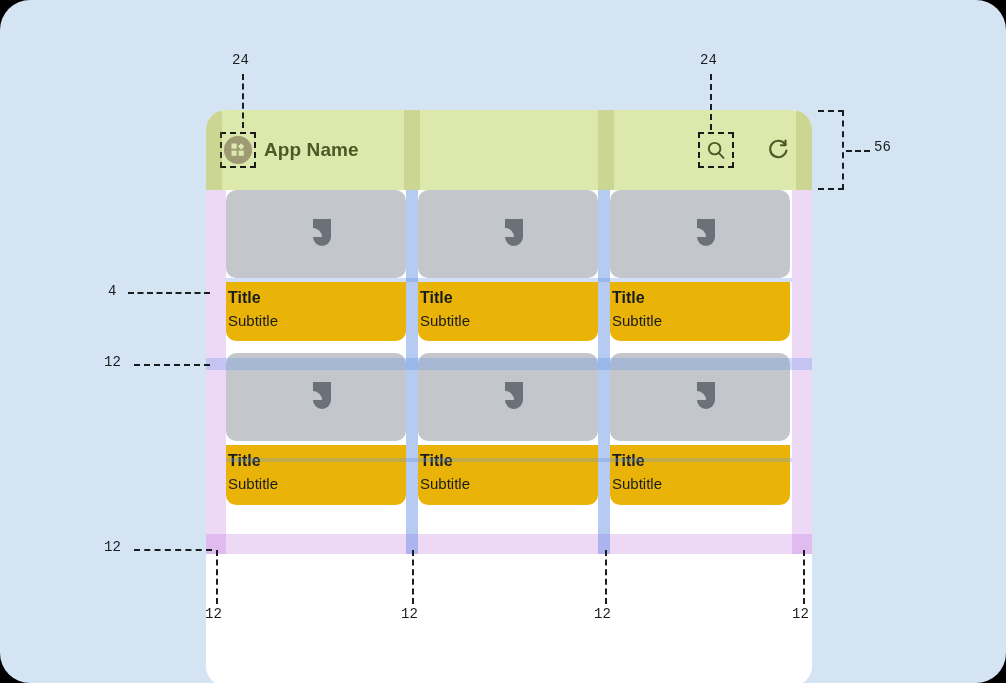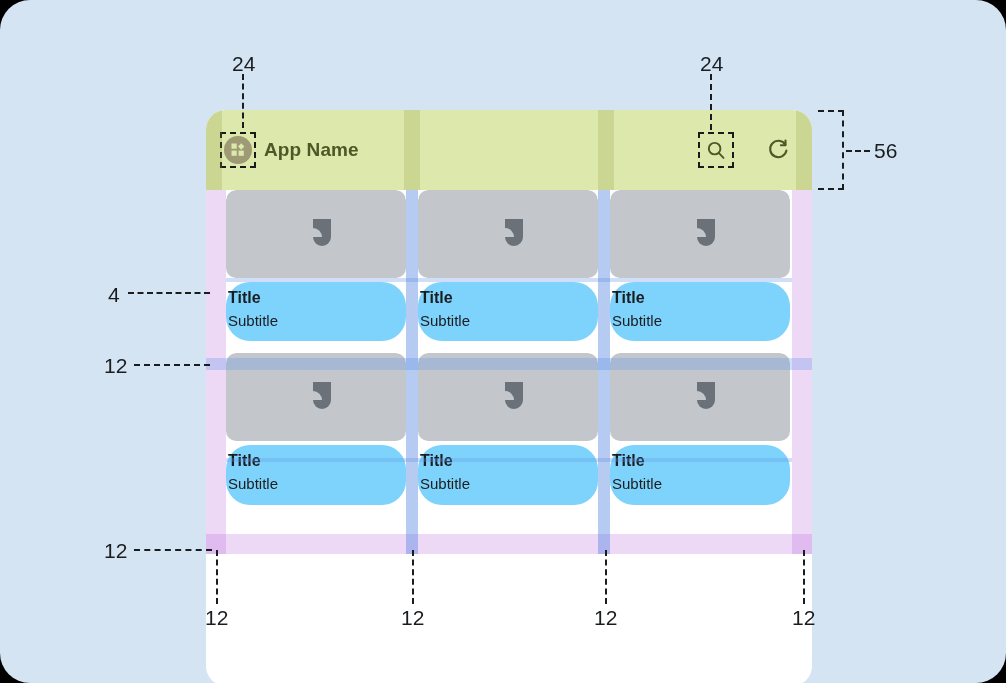--- a/index.html
+++ b/index.html
@@ -149,23 +149,22 @@
     width: 180px;
     height: 88px;
     background: #c3c7cc;
     border-radius: 10px;
     display: flex;
     align-items: center;
     justify-content: center;
   }
   .thumb-gap { height: 4px; }
   .card-text {
-    background: #7dd3fc;
+    background: #eab308;
     padding: 6px 2px 10px 2px;
-    border-radius: 24px;
   }
   .card-title {
     font-size: 16px;
     font-weight: 700;
     color: #1a1d20;
     line-height: 1.25;
   }
   .card-subtitle {
     font-size: 15px;
     font-weight: 400;
@@ -187,23 +186,23 @@
     background: rgba(100,150,230,0.30);
     pointer-events: none;
   }
   .gap-overlay.strong {
     background: rgba(80,130,225,0.42);
   }
 
   
   .ann-label {
     position: absolute;
-    font-size: 21px;
+    font-size: 14px;
     color: #1a1d20;
-    font-family: Liberation Sans, sans-serif;
+    font-family: Liberation Mono, monospace;
     white-space: nowrap;
   }
   .dash-v {
     position: absolute;
     border-left: 2px dashed #1a1d20;
     width: 0;
   }
   .dash-h {
     position: absolute;
     border-top: 2px dashed #1a1d20;

